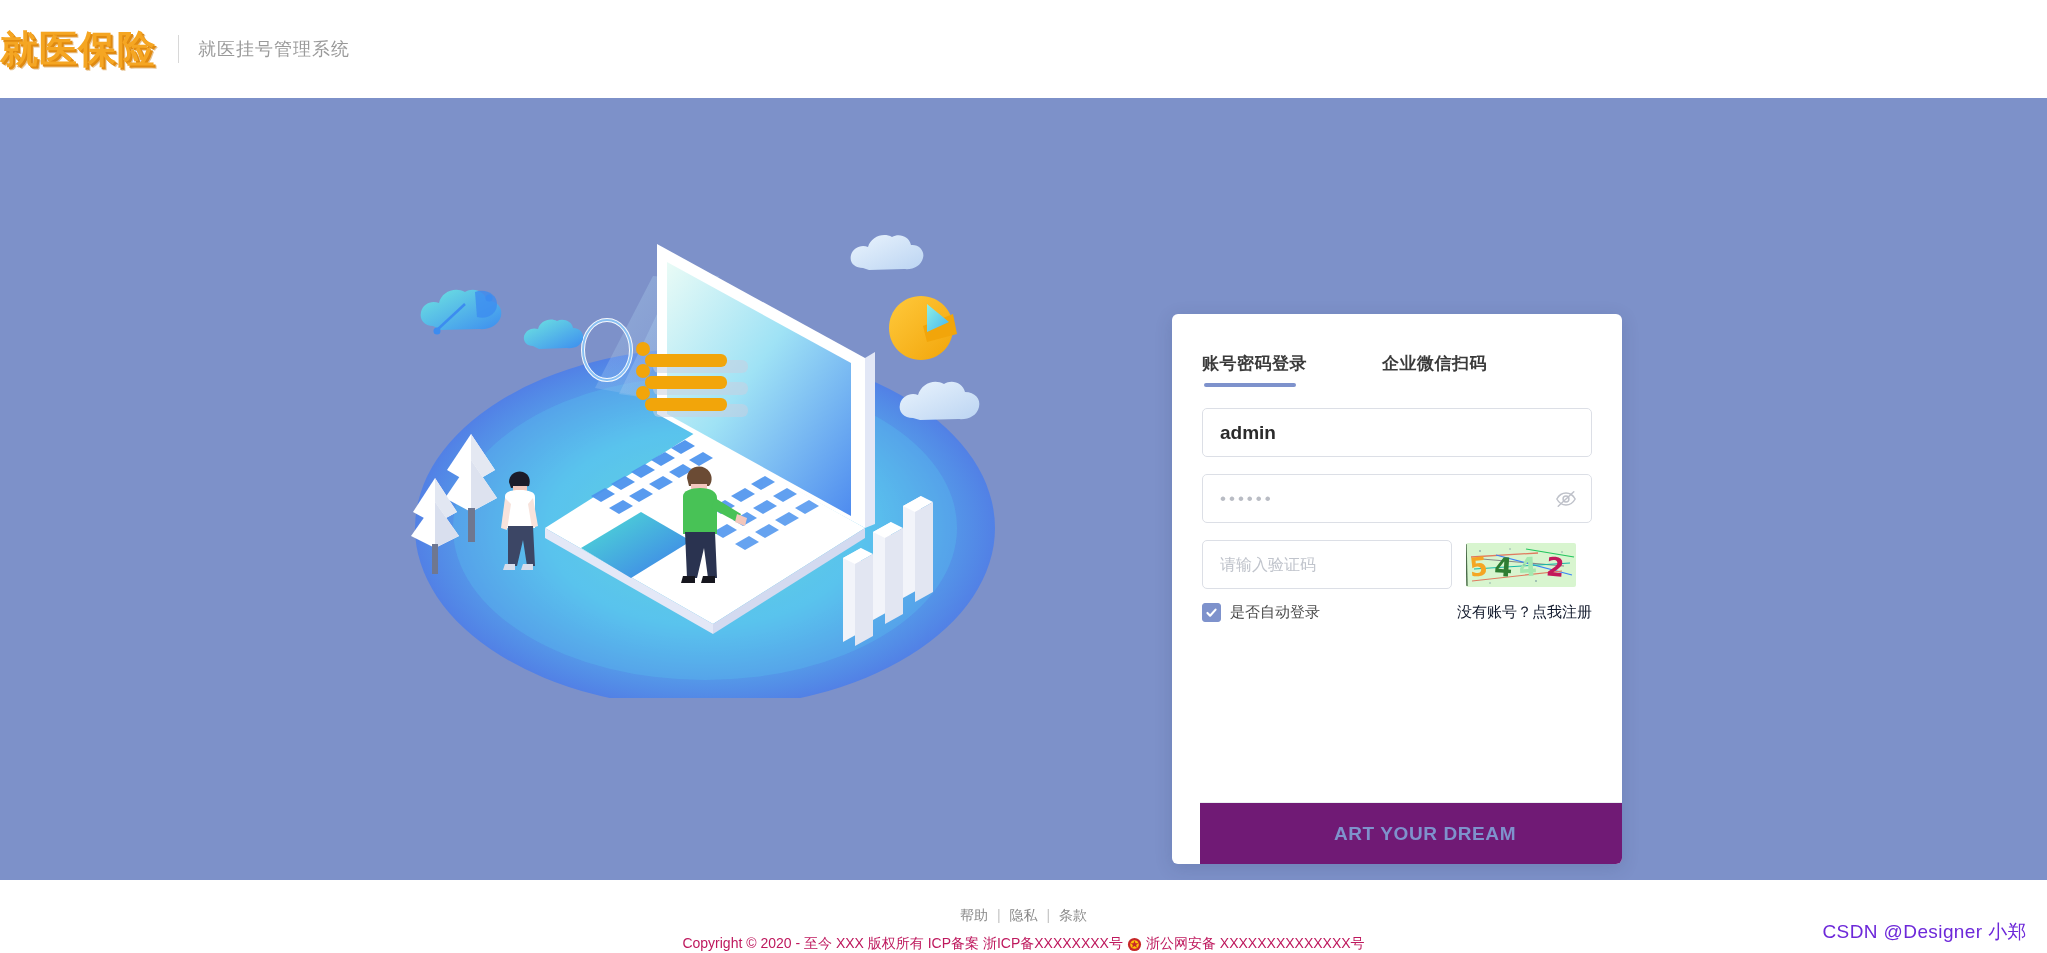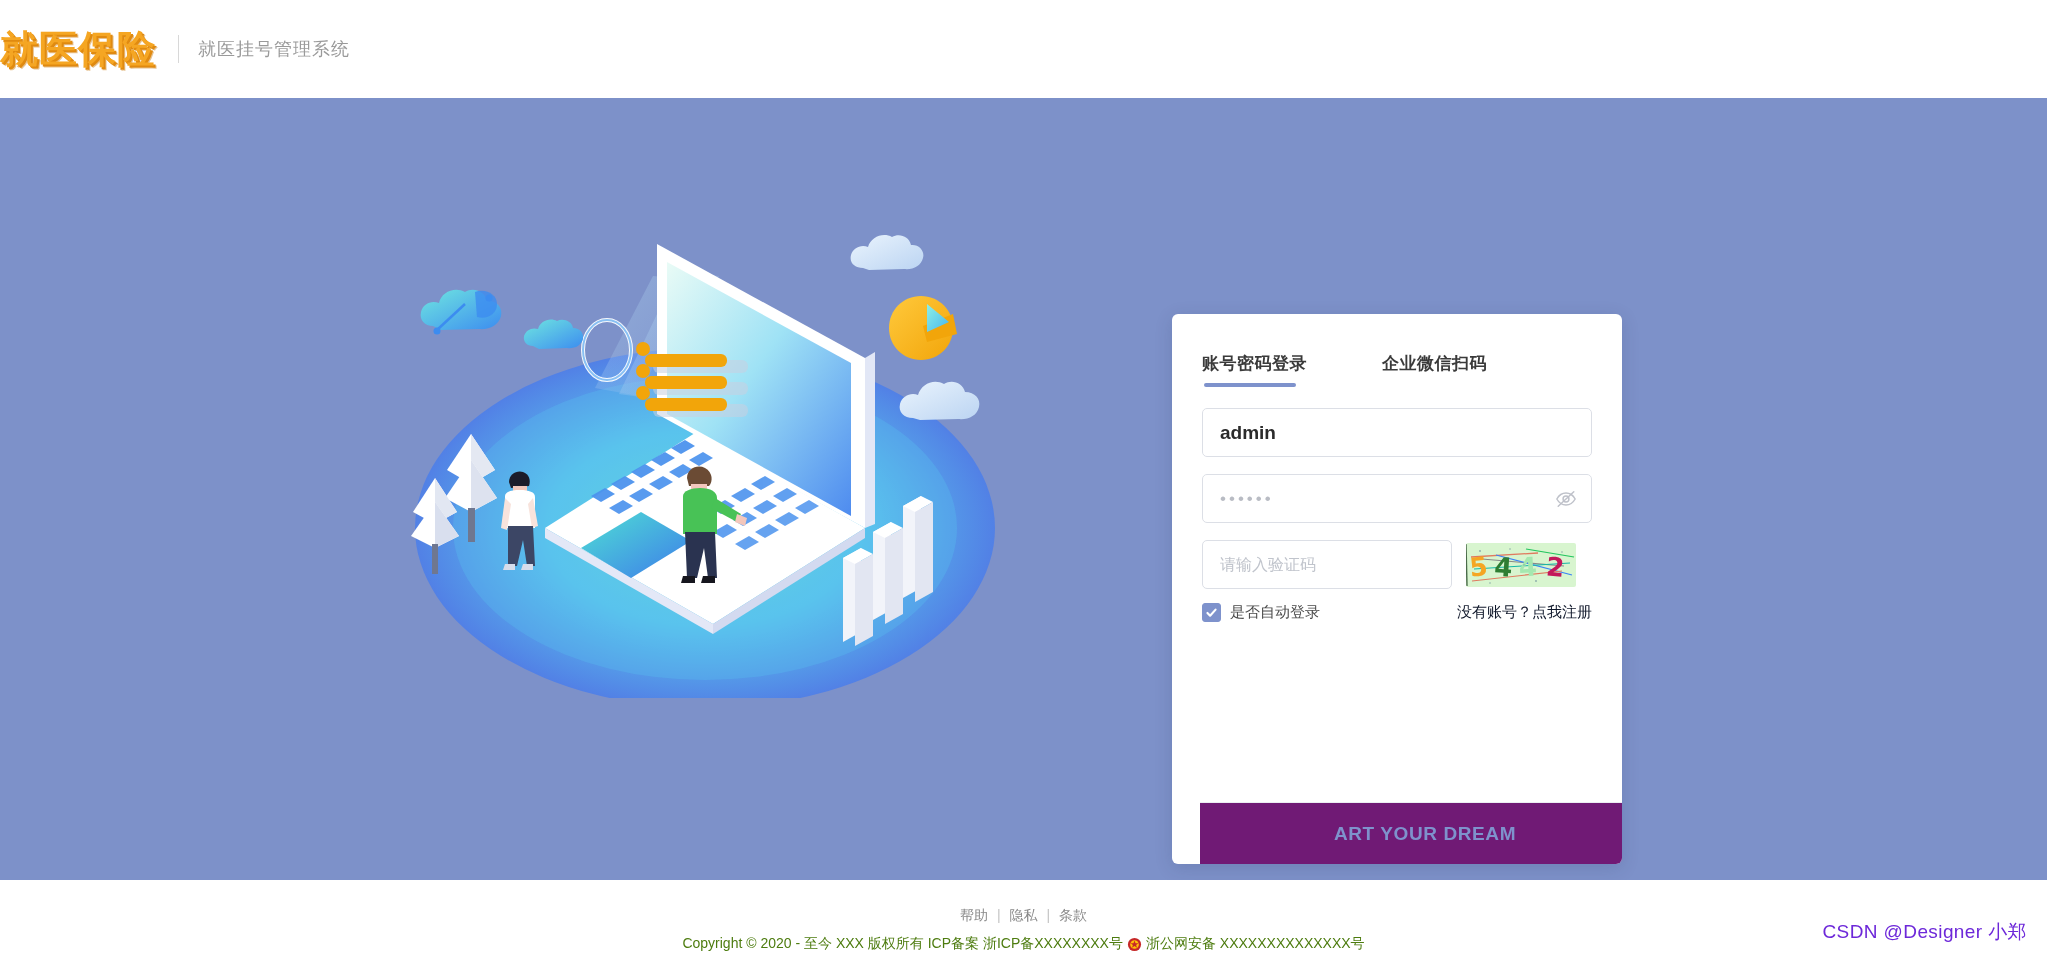--- a/index.html
+++ b/index.html
@@ -234,21 +234,21 @@
   }
   .footer-links {
     font-size: 14px;
     color: #8a8a8a;
     margin-bottom: 10px;
   }
   .footer-links a { color: #8a8a8a; text-decoration: none; cursor: pointer; }
   .footer-sep { color: #c4c4c4; margin: 0 5px; }
   .footer-copy {
     font-size: 14px;
-    color: #4d7c0f;
+    color: #be185d;
     display: flex;
     align-items: center;
     gap: 4px;
     white-space: nowrap;
   }
   .gov-badge {
     width: 15px; height: 15px;
     display: inline-block;
     vertical-align: middle;
   }

